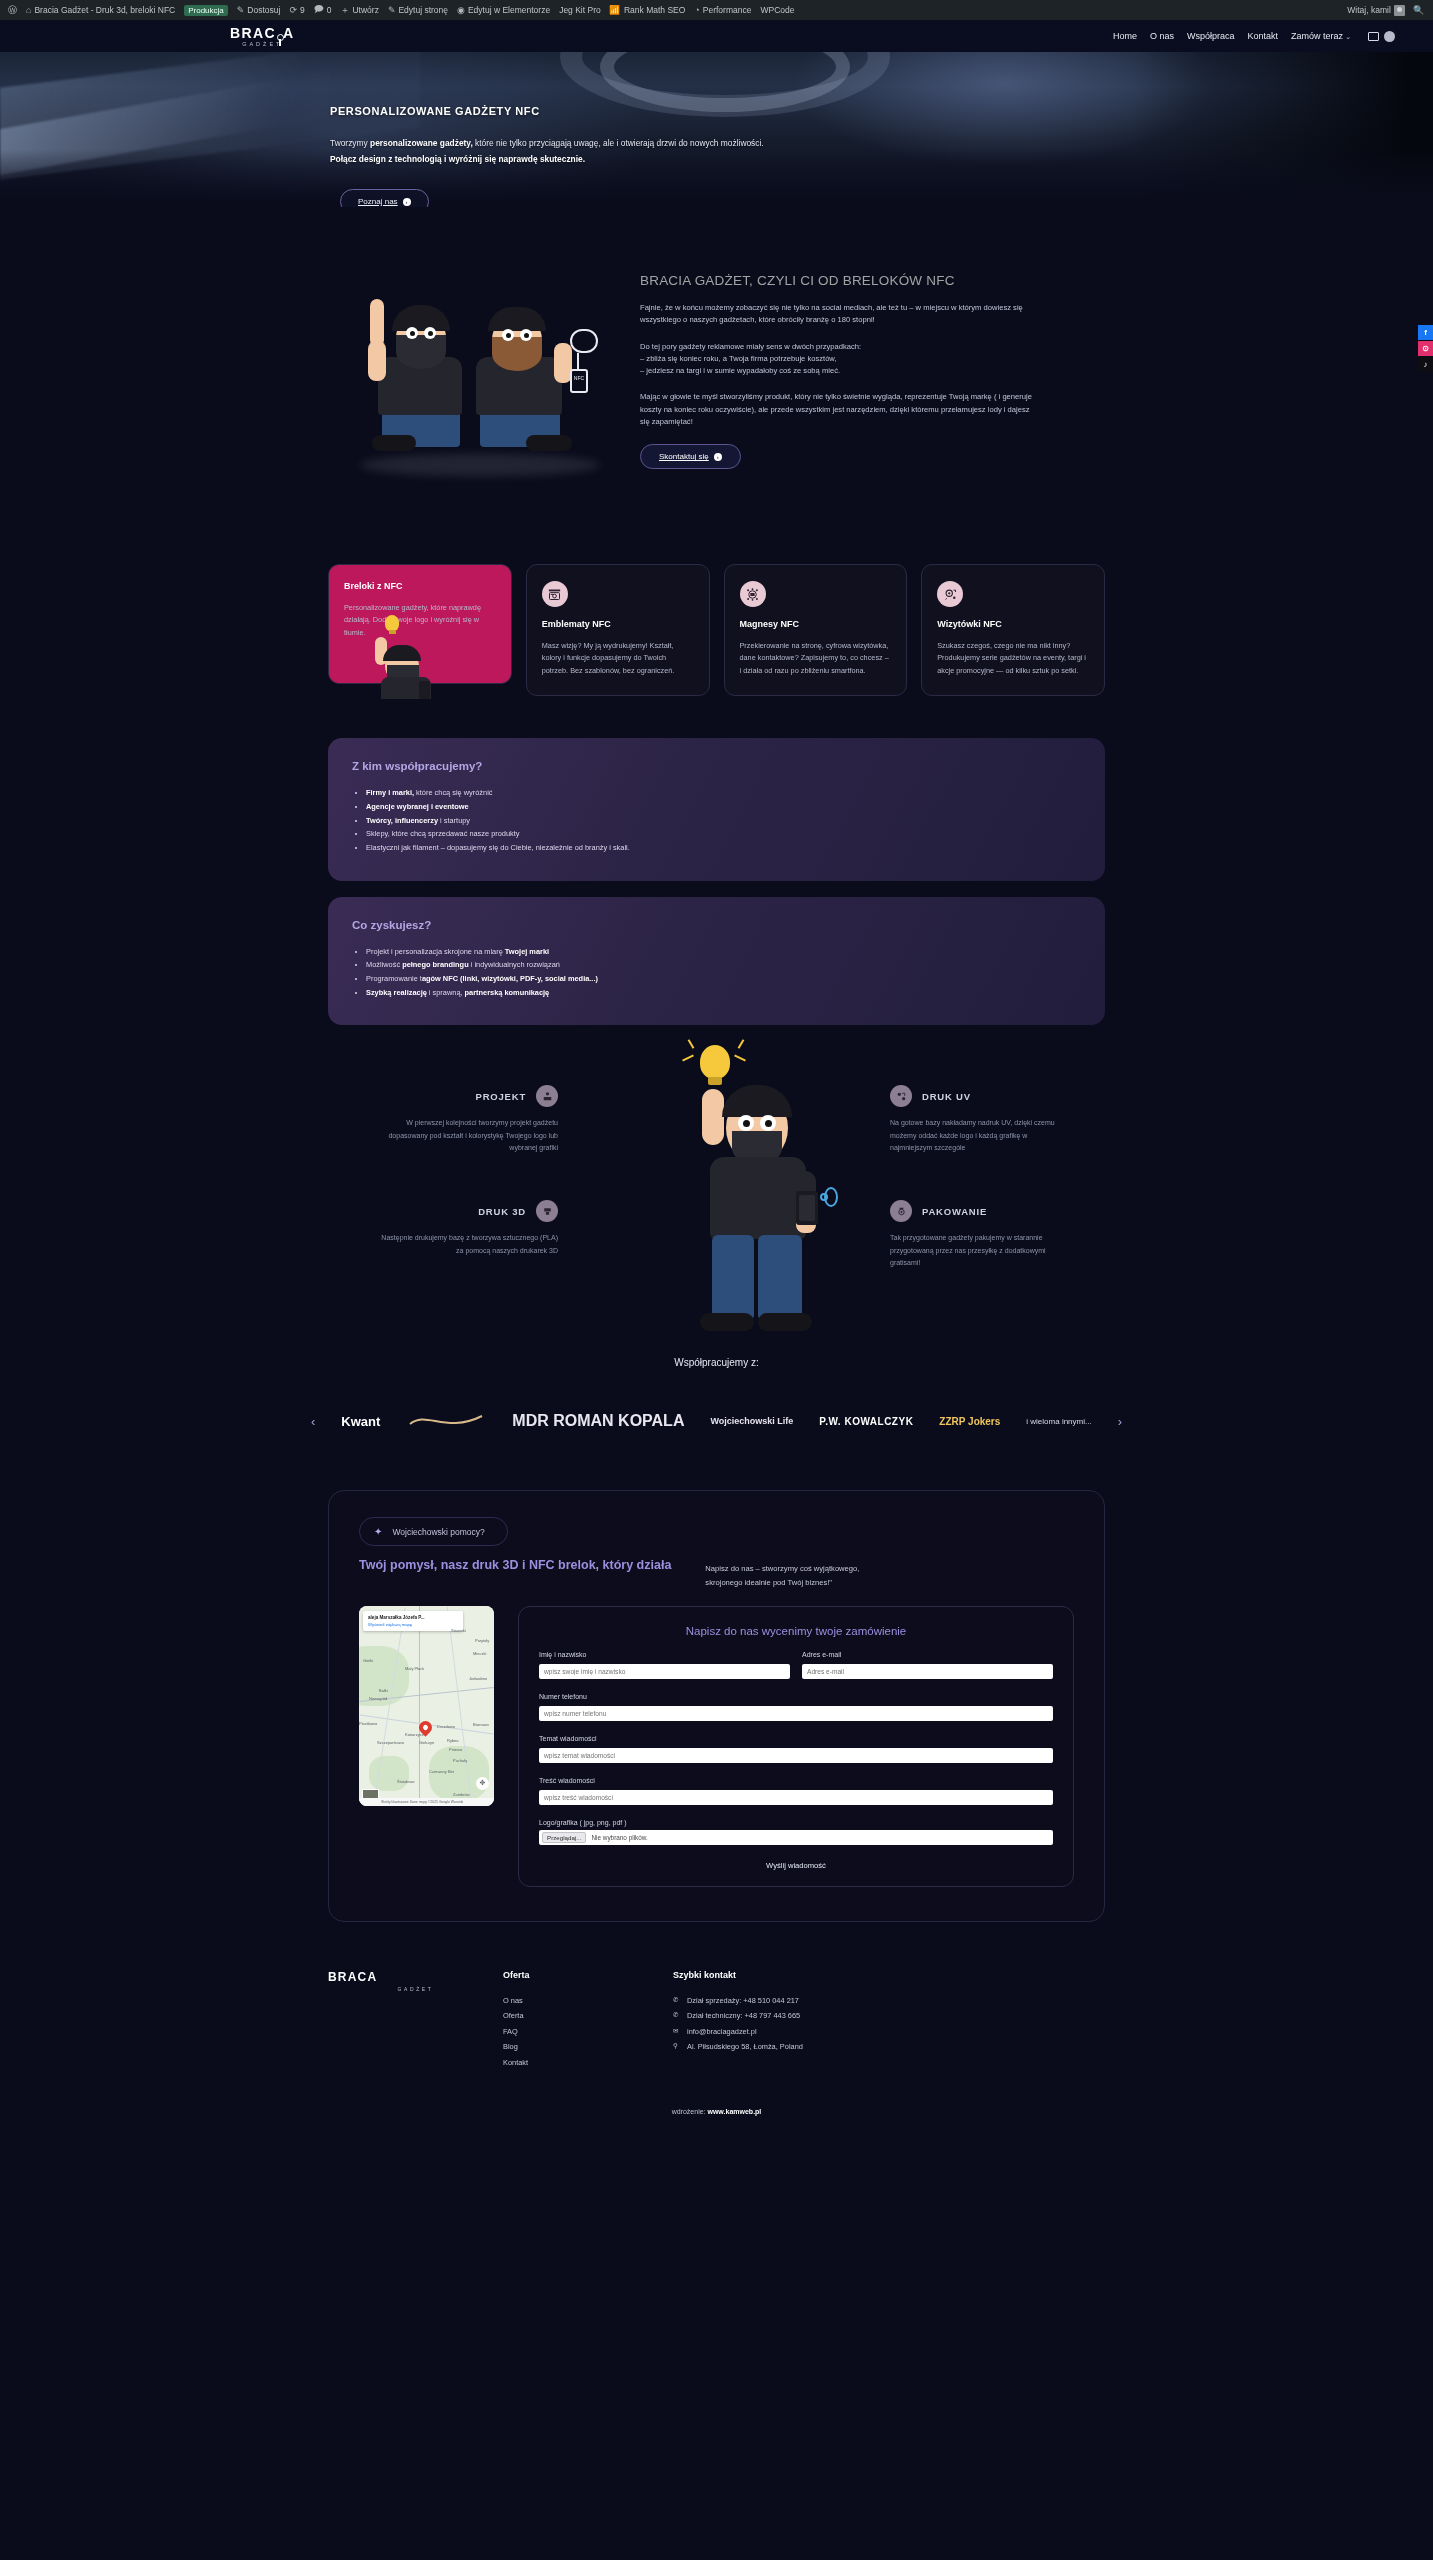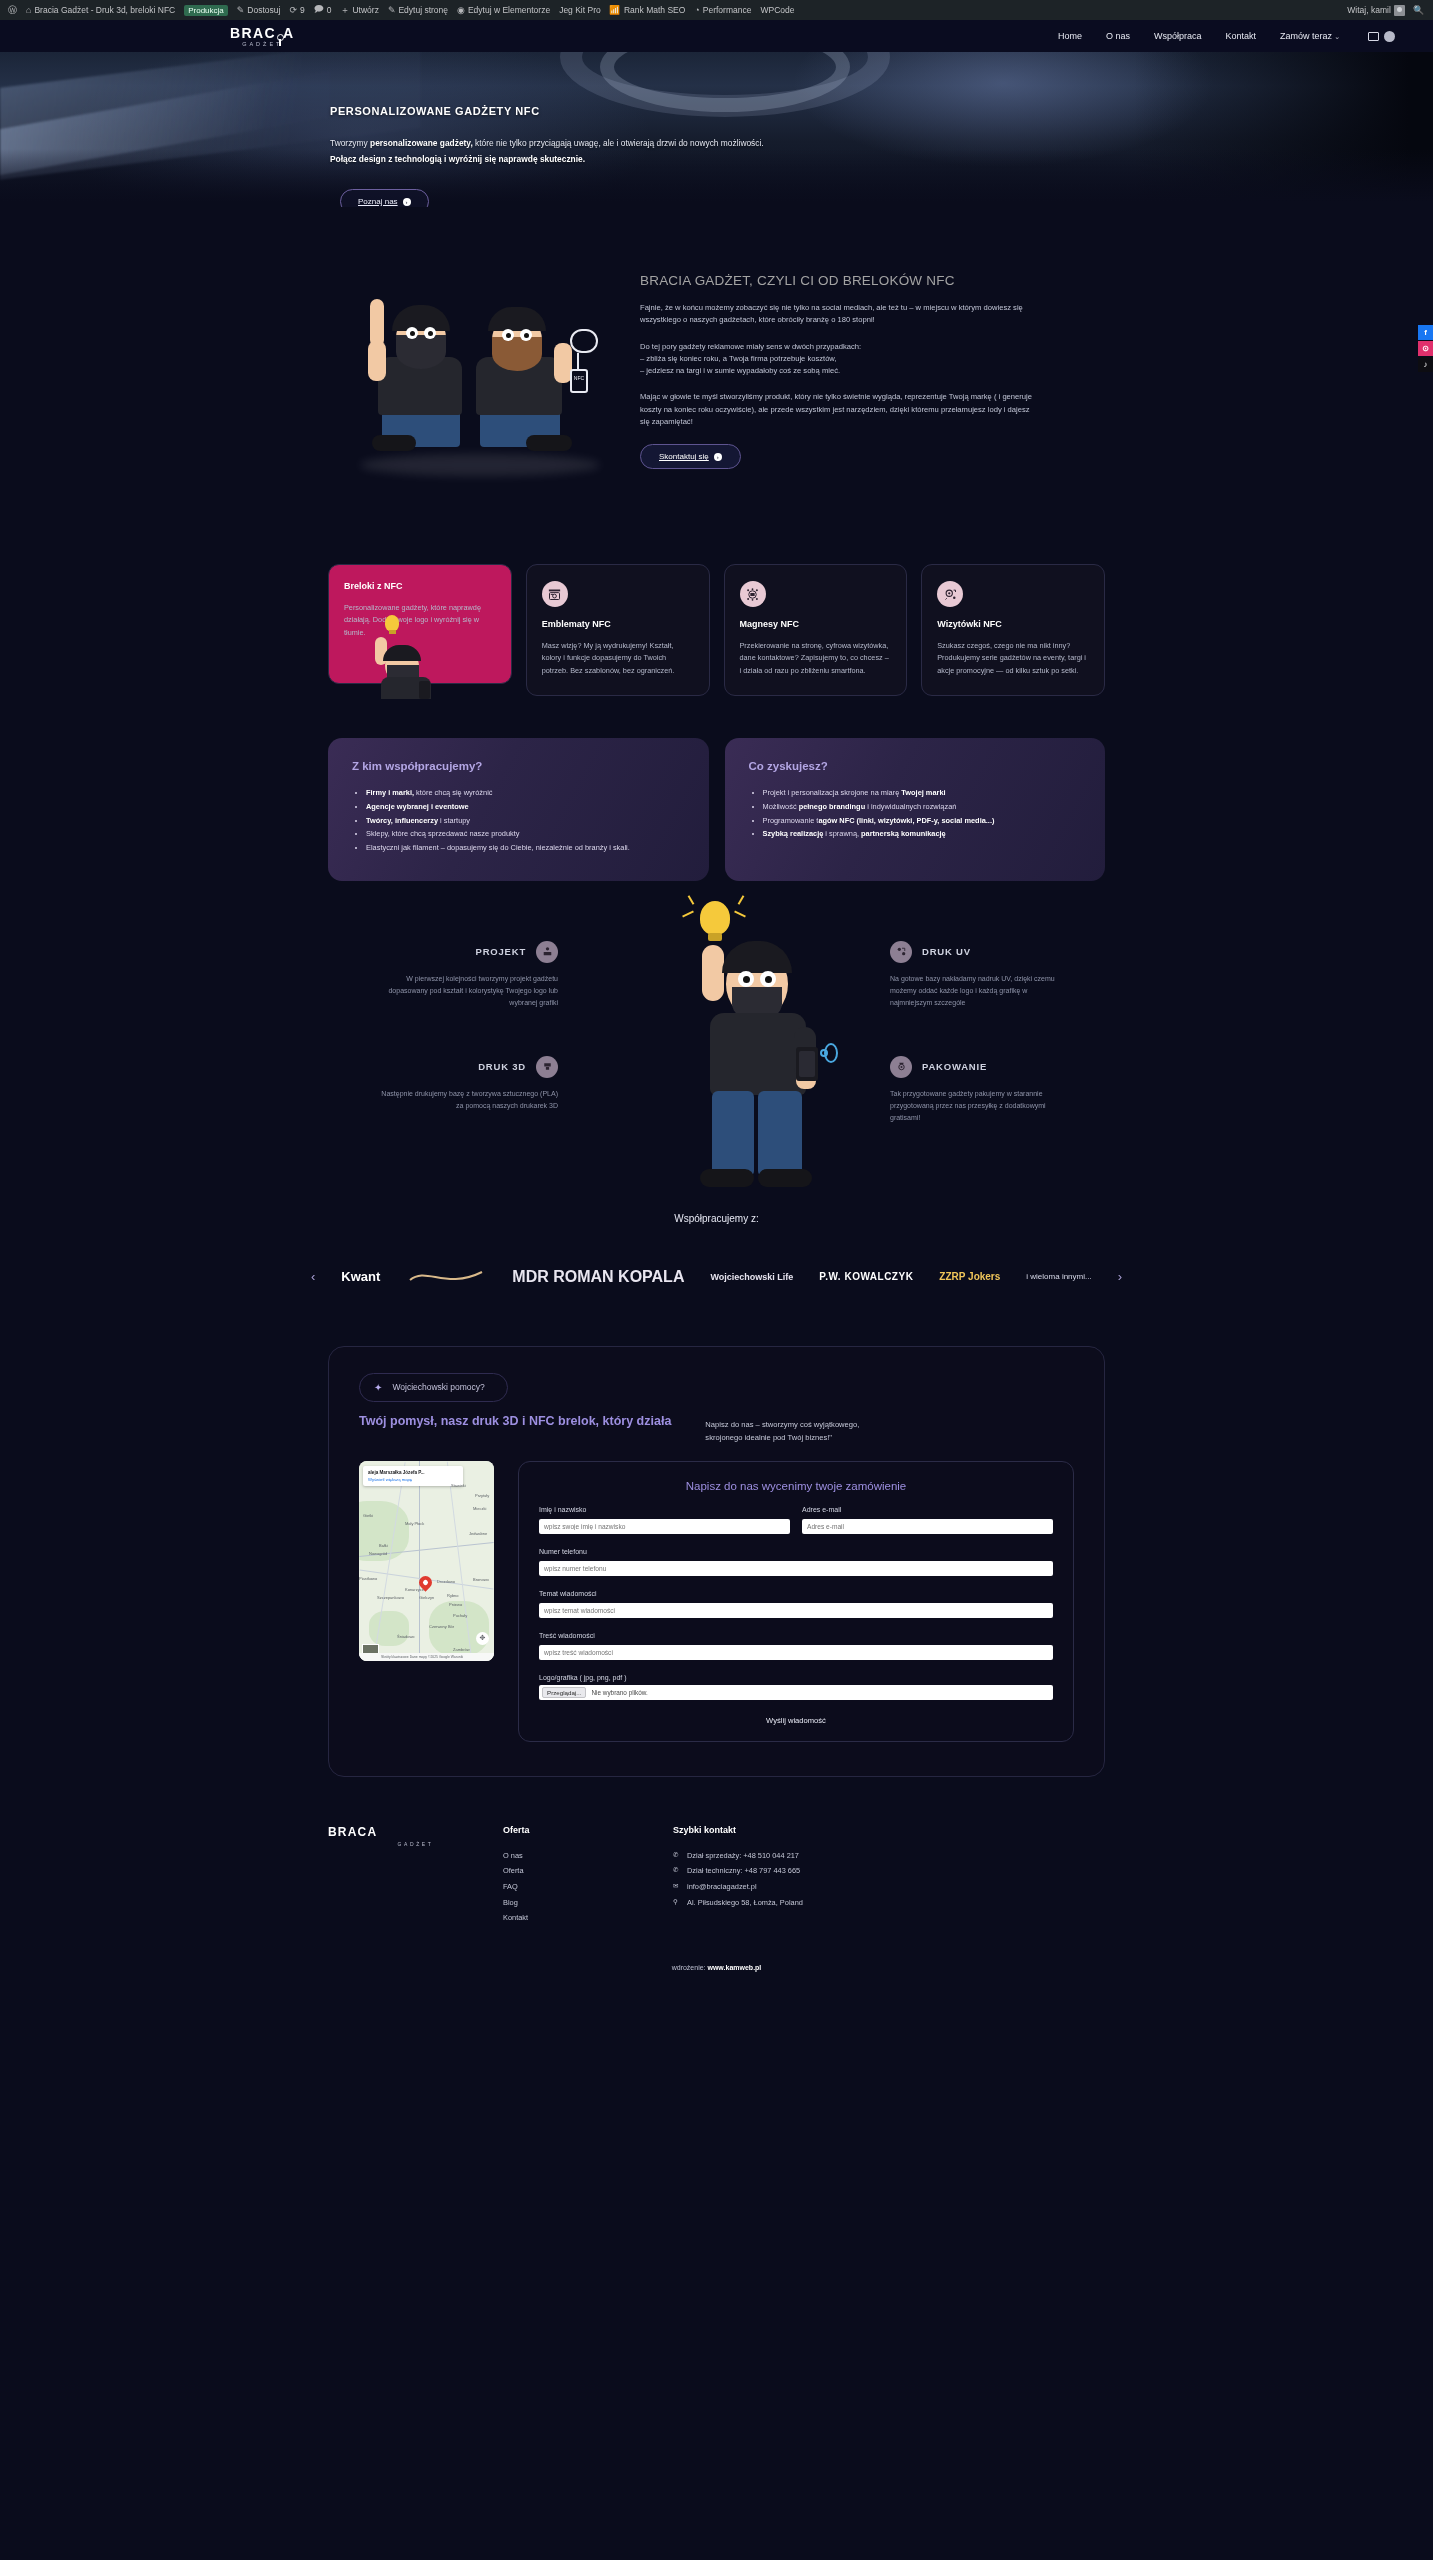--- a/index.html
+++ b/index.html
@@ -48,21 +48,21 @@
   .logo .key { display:inline-block; width:7px; position:relative; }
   .logo .key::before{
     content:""; position:absolute; left:1px; top:-6px; width:5px;height:5px;
     border:1.4px solid #fff; border-radius:50%;
   }
   .logo .key::after{
     content:""; position:absolute; left:3px; top:-1px; width:1.6px;height:7px;
     background:#fff;
   }
   .logo .l2 { font-size: 5.5px; letter-spacing: 3px; color: #b9bccd; margin-top: 1px; }
-  .nav { margin-left: auto; display: flex; align-items: center; gap: 24px; font-size: 9px; color: #e7e9f2; }
+  .nav { margin-left: auto; display: flex; align-items: center; gap: 13px; font-size: 9px; color: #e7e9f2; }
   .nav a { color: #e7e9f2; text-decoration: none; }
   .nav .caret { font-size: 7px; opacity: .8; margin-left: 2px; }
   .nav .icons { display: flex; gap: 5px; align-items: center; margin-left: 4px; }
   .nav .cart { width: 11px; height: 9px; border: 1.2px solid #d7d9e6; border-radius: 1px; }
   .nav .prof { width: 11px; height: 11px; border-radius: 50%; background: #b8bac9; }
 
   
   .hero {
     height: 155px; position: relative; overflow: hidden;
     background:
@@ -149,21 +149,21 @@
   .card.first { background: #be185d; }
   .card .cicon {
     width: 26px; height: 26px; border-radius: 50%; background: #e8c9d4;
     display: flex; align-items: center; justify-content: center; margin-bottom: 12px;
   }
   .card h3 { color: #fff; font-size: 9px; font-weight: 700; }
   .card p { color: #b5b9cb; font-size: 7.3px; line-height: 1.7; margin-top: 11px; }
   .card .mini-mascot{ position:absolute; left:30px; bottom:-12px; width:85px; height:80px;}
 
   
-  .panels { display: flex; gap: 16px; padding: 42px 328px 0 328px; align-items: stretch; }
+  .panels { display: flex; gap: 16px; padding: 42px 328px 0 328px; align-items: stretch; flex-direction: column; }
   .panel {
     flex: 1; border-radius: 14px; padding: 22px 24px 26px 24px;
     background: linear-gradient(118deg,#3a2c55 0%, #2c2447 42%, #221d3c 100%);
   }
   .panel h3 { font-size: 11.5px; font-weight: 400; color: #fff; }
   .panel h3 span { color: #b3a6e4; font-weight: 700; }
   .panel ul { margin-top: 14px; padding-left: 14px; }
   .panel li { font-size: 7.4px; line-height: 1.85; color: #ded9ee; }
   .panel li b { color: #fff; }
 

